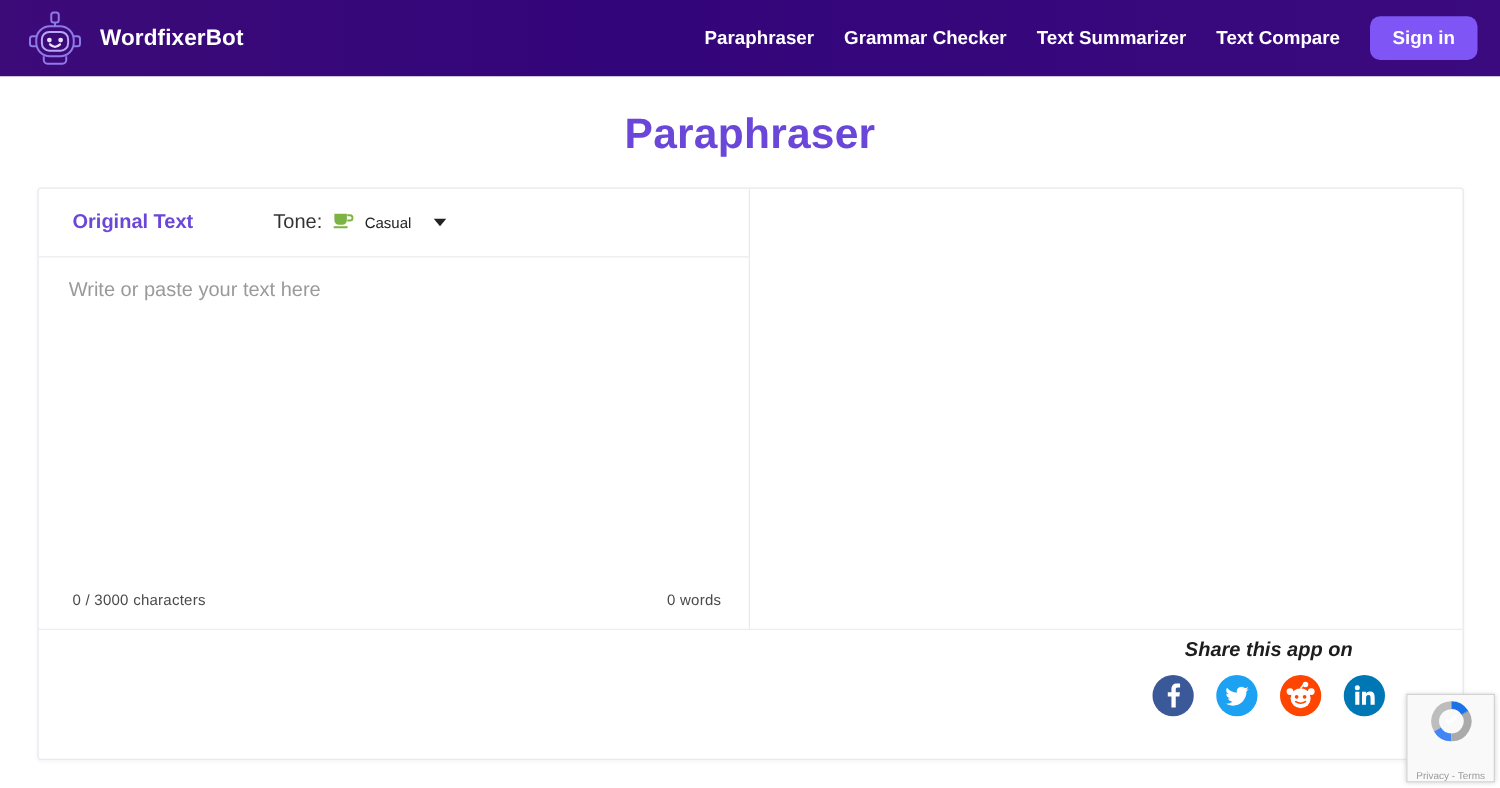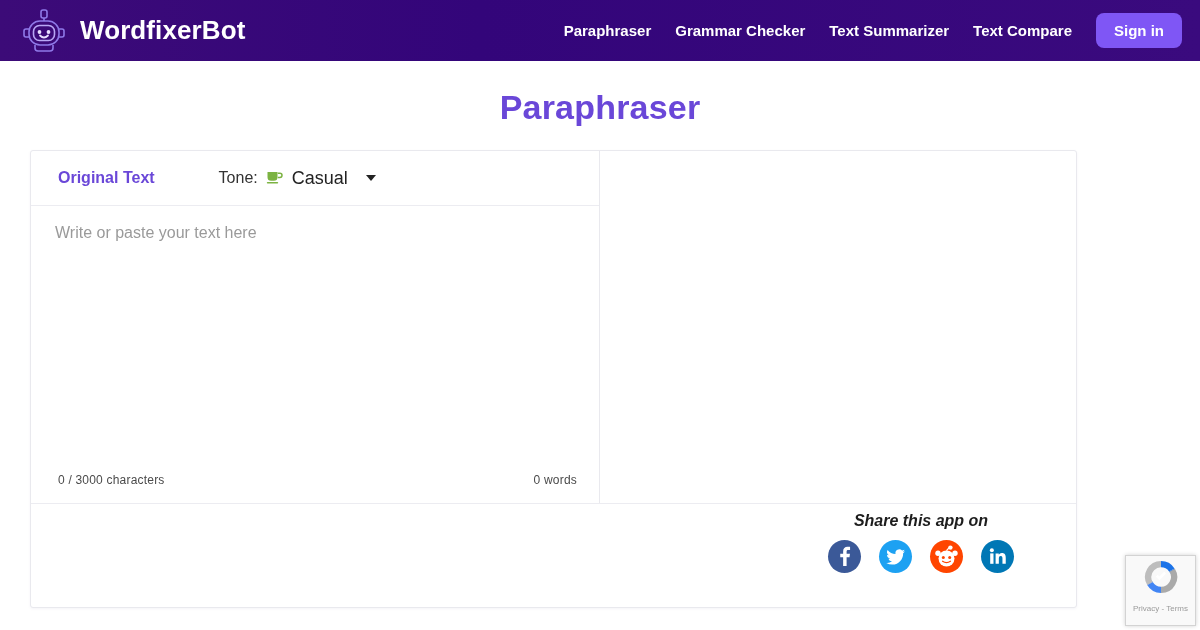--- a/index.html
+++ b/index.html
@@ -16,21 +16,21 @@
     background: linear-gradient(90deg, #3c0b78 0%, #33057a 40%, #3a0a7e 100%);
     display: flex;
     align-items: center;
     padding: 0 18px 0 20px;
     position: relative;
   }
   .brand { display: flex; align-items: center; gap: 12px; }
   .brand-logo { width: 48px; height: 48px; display: block; }
   .brand-name {
     color: #ffffff;
-    font-size: 26px;
+    font-size: 18px;
     font-weight: bold;
     letter-spacing: .1px;
   }
 
   .nav {
     margin-left: auto;
     display: flex;
     align-items: center;
     gap: 24px;
   }
@@ -77,21 +77,21 @@
     font-weight: bold;
     margin-top: 27px;
     letter-spacing: .2px;
   }
 
   
   .card {
     position: absolute;
     left: 30px;
     top: 150px;
-    width: 1047px;
+    width: 1141px;
     background: #ffffff;
     border: 1px solid #e9e9ee;
     border-radius: 3px;
     box-shadow: 0 1px 3px rgba(60,30,120,.05);
   }
   .panels { display: flex; }
   .panel-left {
     width: 569px;
     border-right: 1px solid #e9e9ee;
   }
@@ -111,21 +111,21 @@
   }
   .tone-group {
     display: flex;
     align-items: center;
     gap: 8px;
     margin-left: 64px;
     cursor: pointer;
   }
   .tone-label { color: #333; font-size: 16px; }
   .tone-icon { font-size: 16px; line-height: 1; }
-  .tone-value { color: #222; font-size: 18px; }
+  .tone-value { color: #222; font-size: 12px; }
   .caret {
     width: 0; height: 0;
     border-left: 5px solid transparent;
     border-right: 5px solid transparent;
     border-top: 6px solid #222;
     margin-left: 10px;
   }
 
   .editor {
     height: 250px;
@@ -198,21 +198,21 @@
     right: 4px;
     bottom: 4px;
     width: 71px;
     height: 71px;
     background: #f9f9f9;
     border: 1px solid #d3d3d3;
     box-shadow: 0 0 4px rgba(0,0,0,.18);
     display: flex;
     flex-direction: column;
     align-items: center;
-    justify-content: flex-start;
+    justify-content: space-between;
     gap: 2px;
   }
   .recaptcha-terms {
     font-size: 8px;
     color: #9b9b9b;
   }
 </style>
 </head>
 <body>
 

